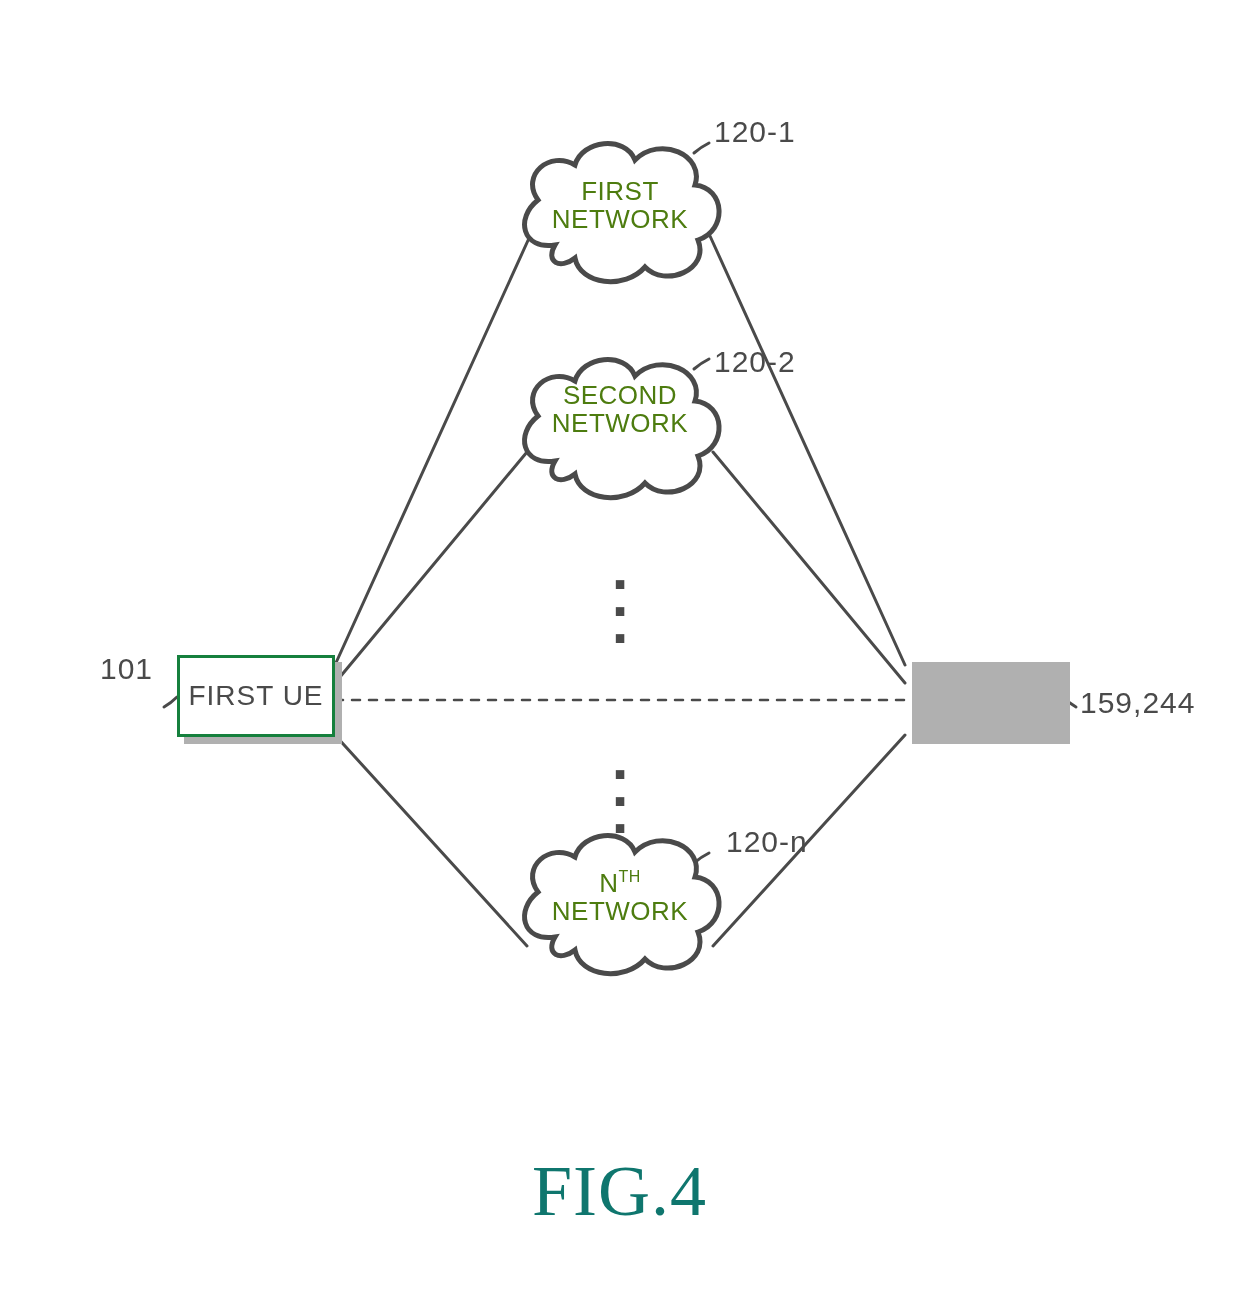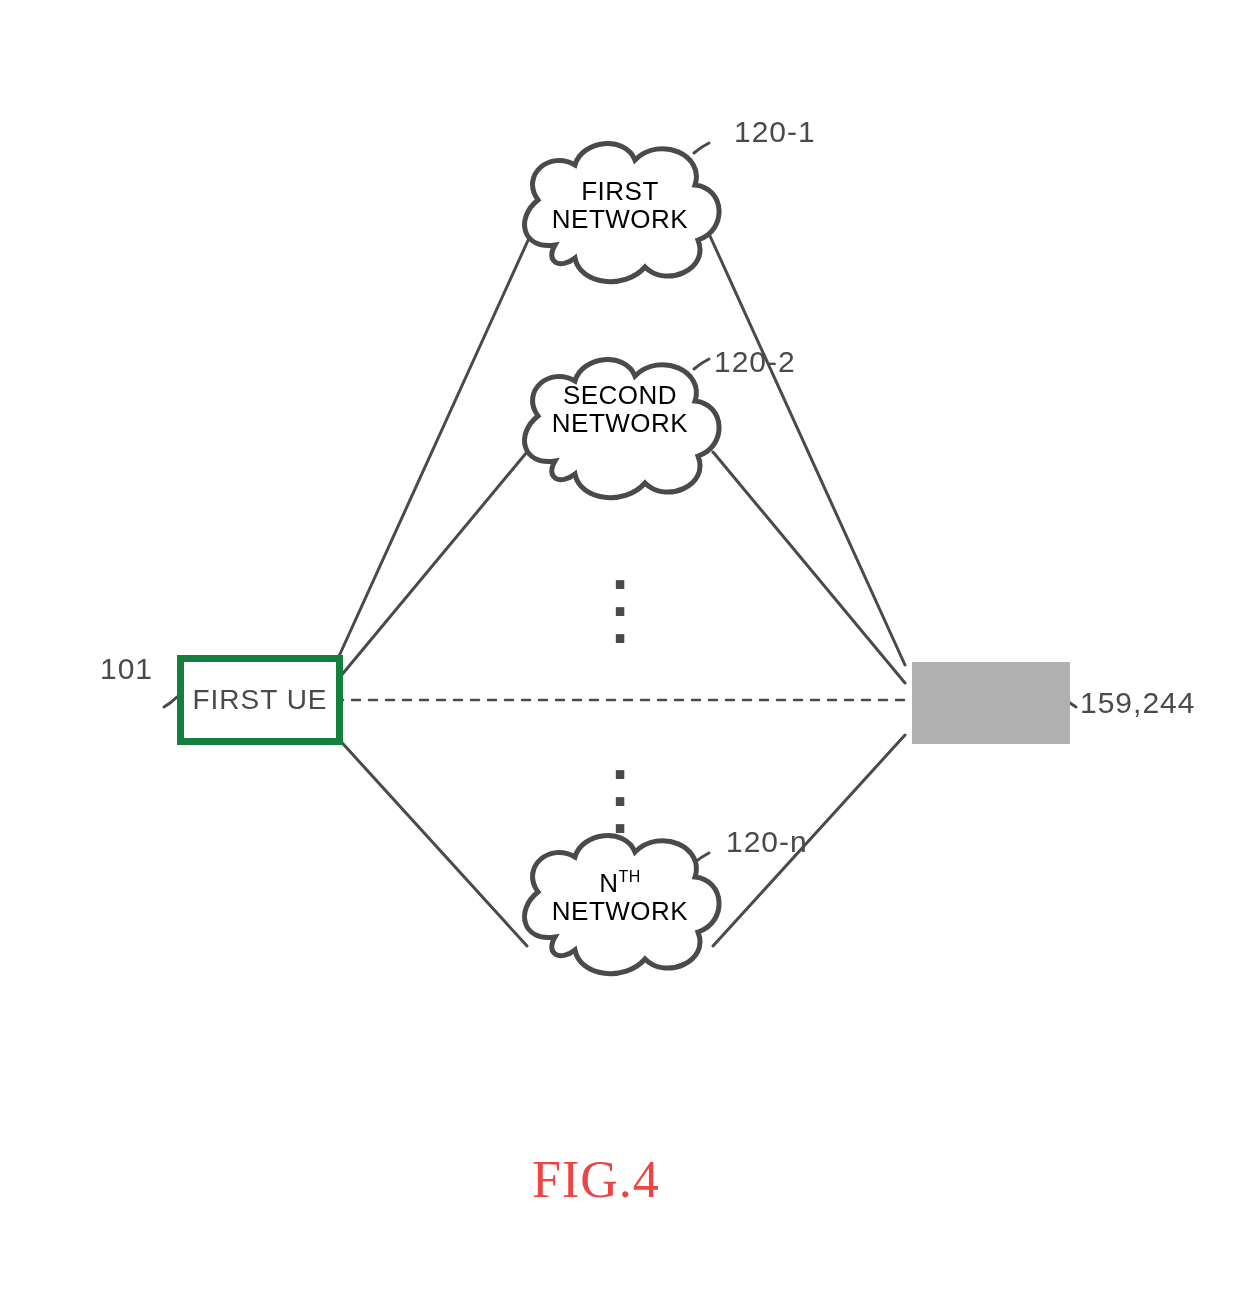--- a/index.html
+++ b/index.html
@@ -23,21 +23,21 @@
     height: 1306px;
   }
   
   .ue-shadow {
     position: absolute;
     background: #b0b0b0;
   }
   .ue-box {
     position: absolute;
     background: #ffffff;
-    border: 7px solid #15803d;
+    border: 3px solid #15803d;
     display: flex;
     align-items: center;
     justify-content: center;
     font-size: 28px;
     letter-spacing: 1px;
     color: #4a4a4a;
     text-align: center;
   }
   
   .cloud-wrap {
@@ -45,41 +45,41 @@
   }
   .cloud-wrap svg {
     display: block;
   }
   .cloud-text {
     position: absolute;
     left: 0;
     width: 100%;
     text-align: center;
     font-size: 26px;
-    color: #000000;
+    color: #4d7c0f;
     line-height: 1.08;
     letter-spacing: 0.5px;
   }
   .cloud-text .sup {
     font-size: 16px;
     vertical-align: super;
     line-height: 0;
   }
   
   .ref-label {
     position: absolute;
     font-size: 30px;
     color: #4a4a4a;
     letter-spacing: 1px;
   }
   .fig-caption {
     position: absolute;
     font-family: "Times New Roman", Times, serif;
-    font-size: 52px;
-    color: #ef4444;
+    font-size: 72px;
+    color: #0f766e;
     letter-spacing: 1px;
   }
   
   .vdots {
     position: absolute;
     color: #4a4a4a;
     font-size: 60px;
     font-weight: bold;
     line-height: 0.45;
     text-align: center;
@@ -138,21 +138,21 @@
            C 215 58, 218 100, 188 110
            C 200 140, 155 158, 135 137
            C 115 160, 70 155, 65 128
            C 50 140, 35 132, 45 115 Z"></path>
     </svg>
     <div class="cloud-text" style="top:47px;">
       <span>FIRST</span><br>
       <span>NETWORK</span>
     </div>
   </div>
-  <div class="ref-label" style="left:714px; top:115px;margin-left:20px;">120-1</div>
+  <div class="ref-label" style="left:714px; top:115px;">120-1</div>
 
   <div class="cloud-wrap" style="left:510px; top:346px; width:220px; height:160px;">
     <svg width="220" height="160" viewBox="0 0 220 160">
       <path fill="#ffffff" stroke="#4a4a4a" stroke-width="5" d="M 45 115
            C 12 120, 5 88, 28 70
            C 10 45, 40 20, 65 35
            C 72 10, 115 5, 125 30
            C 150 5, 195 25, 185 55
            C 215 58, 218 100, 188 110
            C 200 140, 155 158, 135 137

